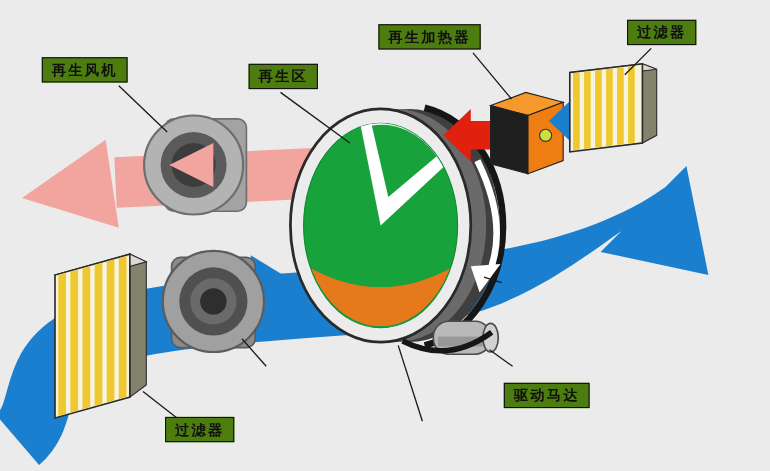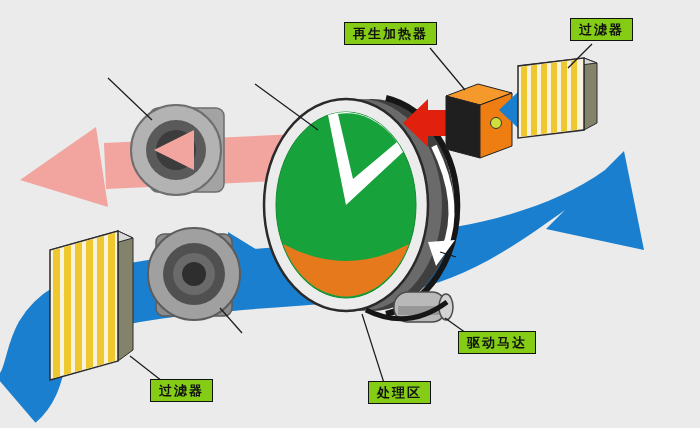--- a/index.html
+++ b/index.html
@@ -2,21 +2,21 @@
 <html><head>
 <meta charset="utf-8">
 <style>
   html,body{margin:0;padding:0;background:#ebebeb;}
   .stage{
     position:relative;width:700px;height:428px;background:#ebebeb;
     overflow:hidden;font-family:"Liberation Sans",sans-serif;
   }
   .stage svg{position:absolute;left:0;top:0;}
   .callout{
-    position:absolute;z-index:5;background:#84cc16;border:1.5px solid #111;
+    position:absolute;z-index:5;background:#4d7c0f;border:1.5px solid #111;
     padding:2px 8px;font-size:13px;font-weight:bold;letter-spacing:2px;
     color:#111;white-space:nowrap;line-height:17px;
   }
 </style>
 </head>
 <body>
 
 <div class="stage">
 
   <svg width="700" height="428" viewBox="0 0 700 428">
@@ -116,19 +116,20 @@
       <line x1="430" y1="48" x2="465" y2="90"></line>
       <line x1="592" y1="44" x2="568" y2="68"></line>
       <line x1="456" y1="257" x2="440" y2="252"></line>
       <line x1="466" y1="333" x2="445" y2="318"></line>
       <line x1="242" y1="333" x2="220" y2="308"></line>
       <line x1="384" y1="383" x2="362" y2="314"></line>
       <line x1="162" y1="381" x2="130" y2="356"></line>
     </g>
   </svg>
 
+  <div class="callout" style="left:38px;top:52px">再生风机</div>
+  <div class="callout" style="left:226px;top:58px">再生区</div>
   <div class="callout" style="left:344px;top:22px">再生加热器</div>
   <div class="callout" style="left:570px;top:18px">过滤器</div>
-  <div class="callout" style="left:458px;top:331px">驱动马达</div>
-  <div class="callout" style="left:368px;top:381px">处理区</div>
+  <div class="callout" style="left:458px;top:348px">驱动马达</div>
   <div class="callout" style="left:150px;top:379px">过滤器</div>
 
 </div>
 
 </body></html>

